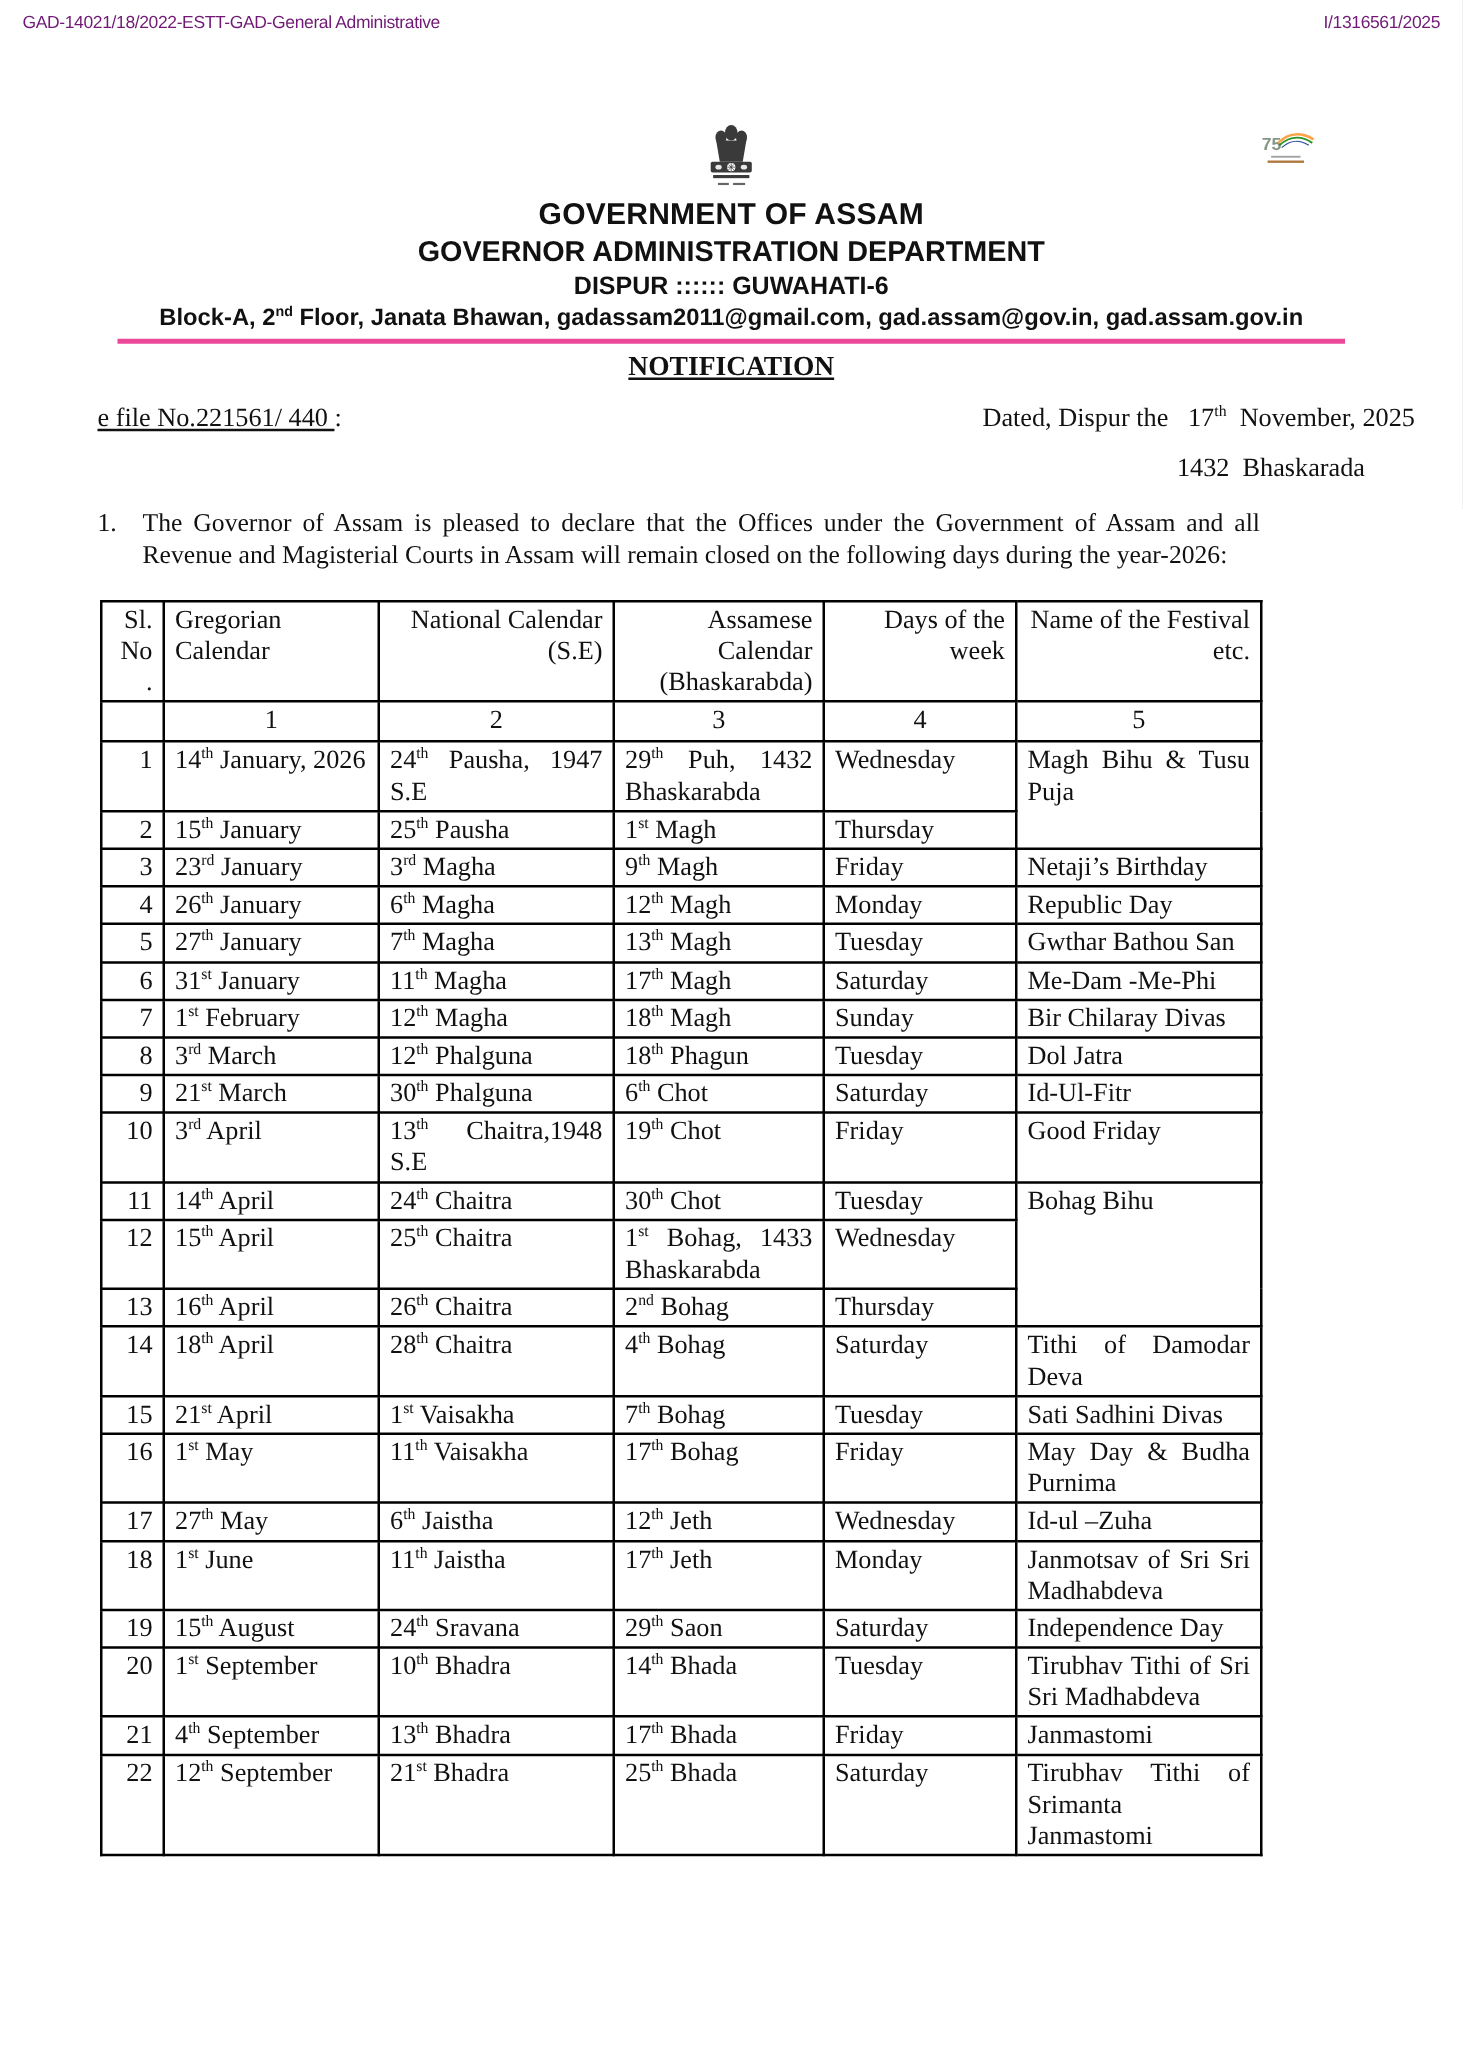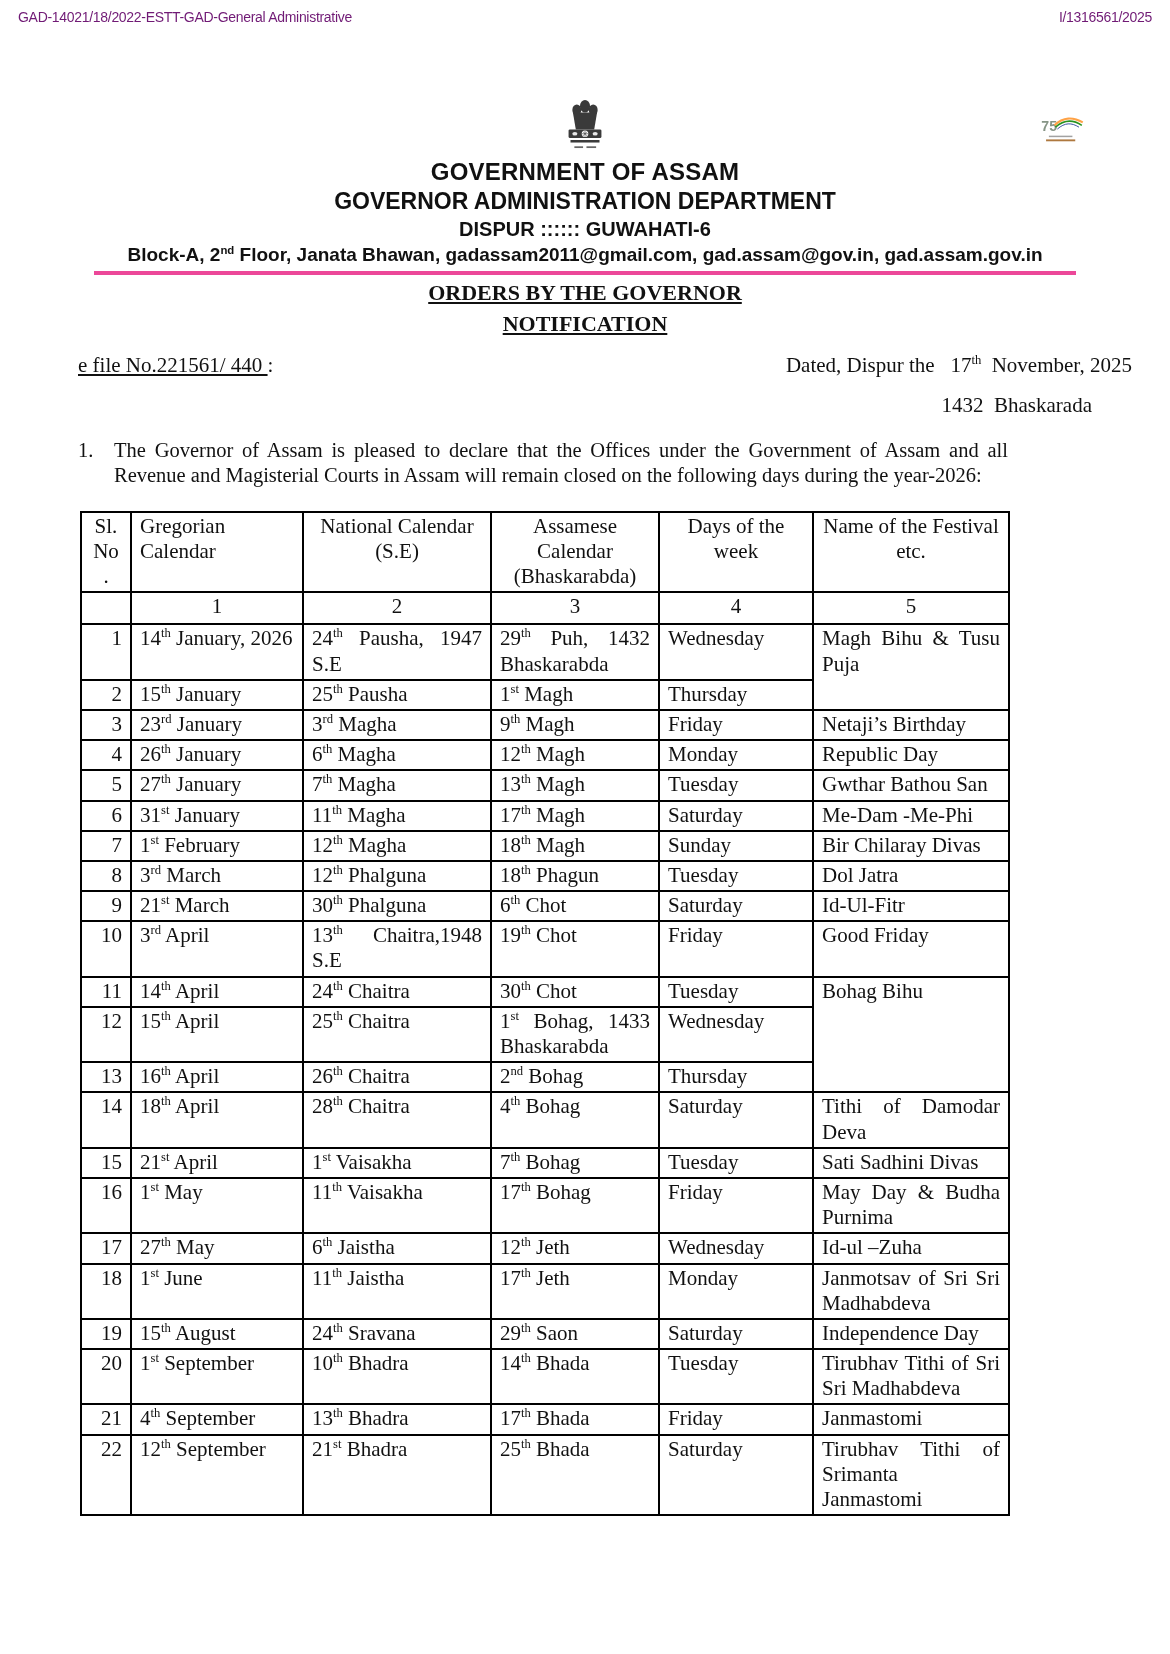--- a/index.html
+++ b/index.html
@@ -14,21 +14,21 @@
   }
   
   .ref-bar {
     display:flex; justify-content:space-between;
     padding:9px 18px 0 18px;
     font-family:"Liberation Sans", sans-serif;
     font-size:14px; letter-spacing:-0.3px; color:#701a75;
   }
   
   .emblem-wrap { margin-top:72px; text-align:center; line-height:0; }
-  .corner-logo { position:absolute; top:114px; left:1008px; width:46px; height:32px; opacity:.9;margin-left:32px; }
+  .corner-logo { position:absolute; top:103px; left:1008px; width:46px; height:32px; opacity:.9; }
   
   .gov-title   { margin-top:3px;  text-align:center; font-family:"Liberation Sans", sans-serif; font-weight:bold; font-size:24px; letter-spacing:.2px; }
   .dept-title  { margin-top:2px;  text-align:center; font-family:"Liberation Sans", sans-serif; font-weight:bold; font-size:23px; }
   .place-line  { margin-top:3px;  text-align:center; font-family:"Liberation Sans", sans-serif; font-weight:bold; font-size:20px; }
   .address-wrap {
     margin:3px auto 0; width:982px;
     border-bottom:4px solid #ec4899; padding-bottom:5px;
     text-align:center; font-family:"Liberation Sans", sans-serif;
     font-weight:bold; font-size:19px;
   }
@@ -55,21 +55,21 @@
     border-collapse:collapse; table-layout:fixed;
     width:928px; font-size:21px; line-height:1.2;
   }
   .holidays th, .holidays td {
     border:2px solid #000;
     padding:1px 8px 2px 8px;
     vertical-align:top;
     font-weight:normal;
     word-wrap:break-word;
   }
-  .holidays th { text-align:center; }
+  .holidays th { text-align:right; }
   .holidays th.h-greg { text-align:left; }
   .num-row td { text-align:center; height:27px; }
   .c-sl  { text-align:right; padding-right:6px; }
   .c-just{ text-align:justify; }
   .c-day { text-align:left; }
   .vmid  { vertical-align:middle; }
   sup { font-size:60%; line-height:0; vertical-align:super; letter-spacing:0; }
 </style>
 </head>
 <body>
@@ -114,21 +114,20 @@
       <rect x="11" y="51" width="9" height="1.8" fill="#666"></rect>
       <rect x="23.5" y="51" width="10" height="1.8" fill="#666"></rect>
     </svg>
   </div>
 
   <div class="gov-title">GOVERNMENT OF ASSAM</div>
   <div class="dept-title">GOVERNOR ADMINISTRATION DEPARTMENT</div>
   <div class="place-line">DISPUR :::::: GUWAHATI-6</div>
   <div class="address-wrap">Block-A, 2<sup>nd</sup> Floor, Janata Bhawan, gadassam2011@gmail.com, gad.assam@gov.in, gad.assam.gov.in</div>
 
-  <div class="serif-head">ORDERS BY THE GOVERNOR</div>
   <div class="serif-head">NOTIFICATION</div>
 
   <div class="file-line">
     <span><span class="efile-underline">e file No.221561/ 440 </span><span>:</span></span>
     <span>Dated, Dispur the   17<sup>th</sup>  November, 2025</span>
   </div>
   <div class="era-line">1432  Bhaskarada</div>
 
   <div class="para">
     <span class="para-num">1.</span>

